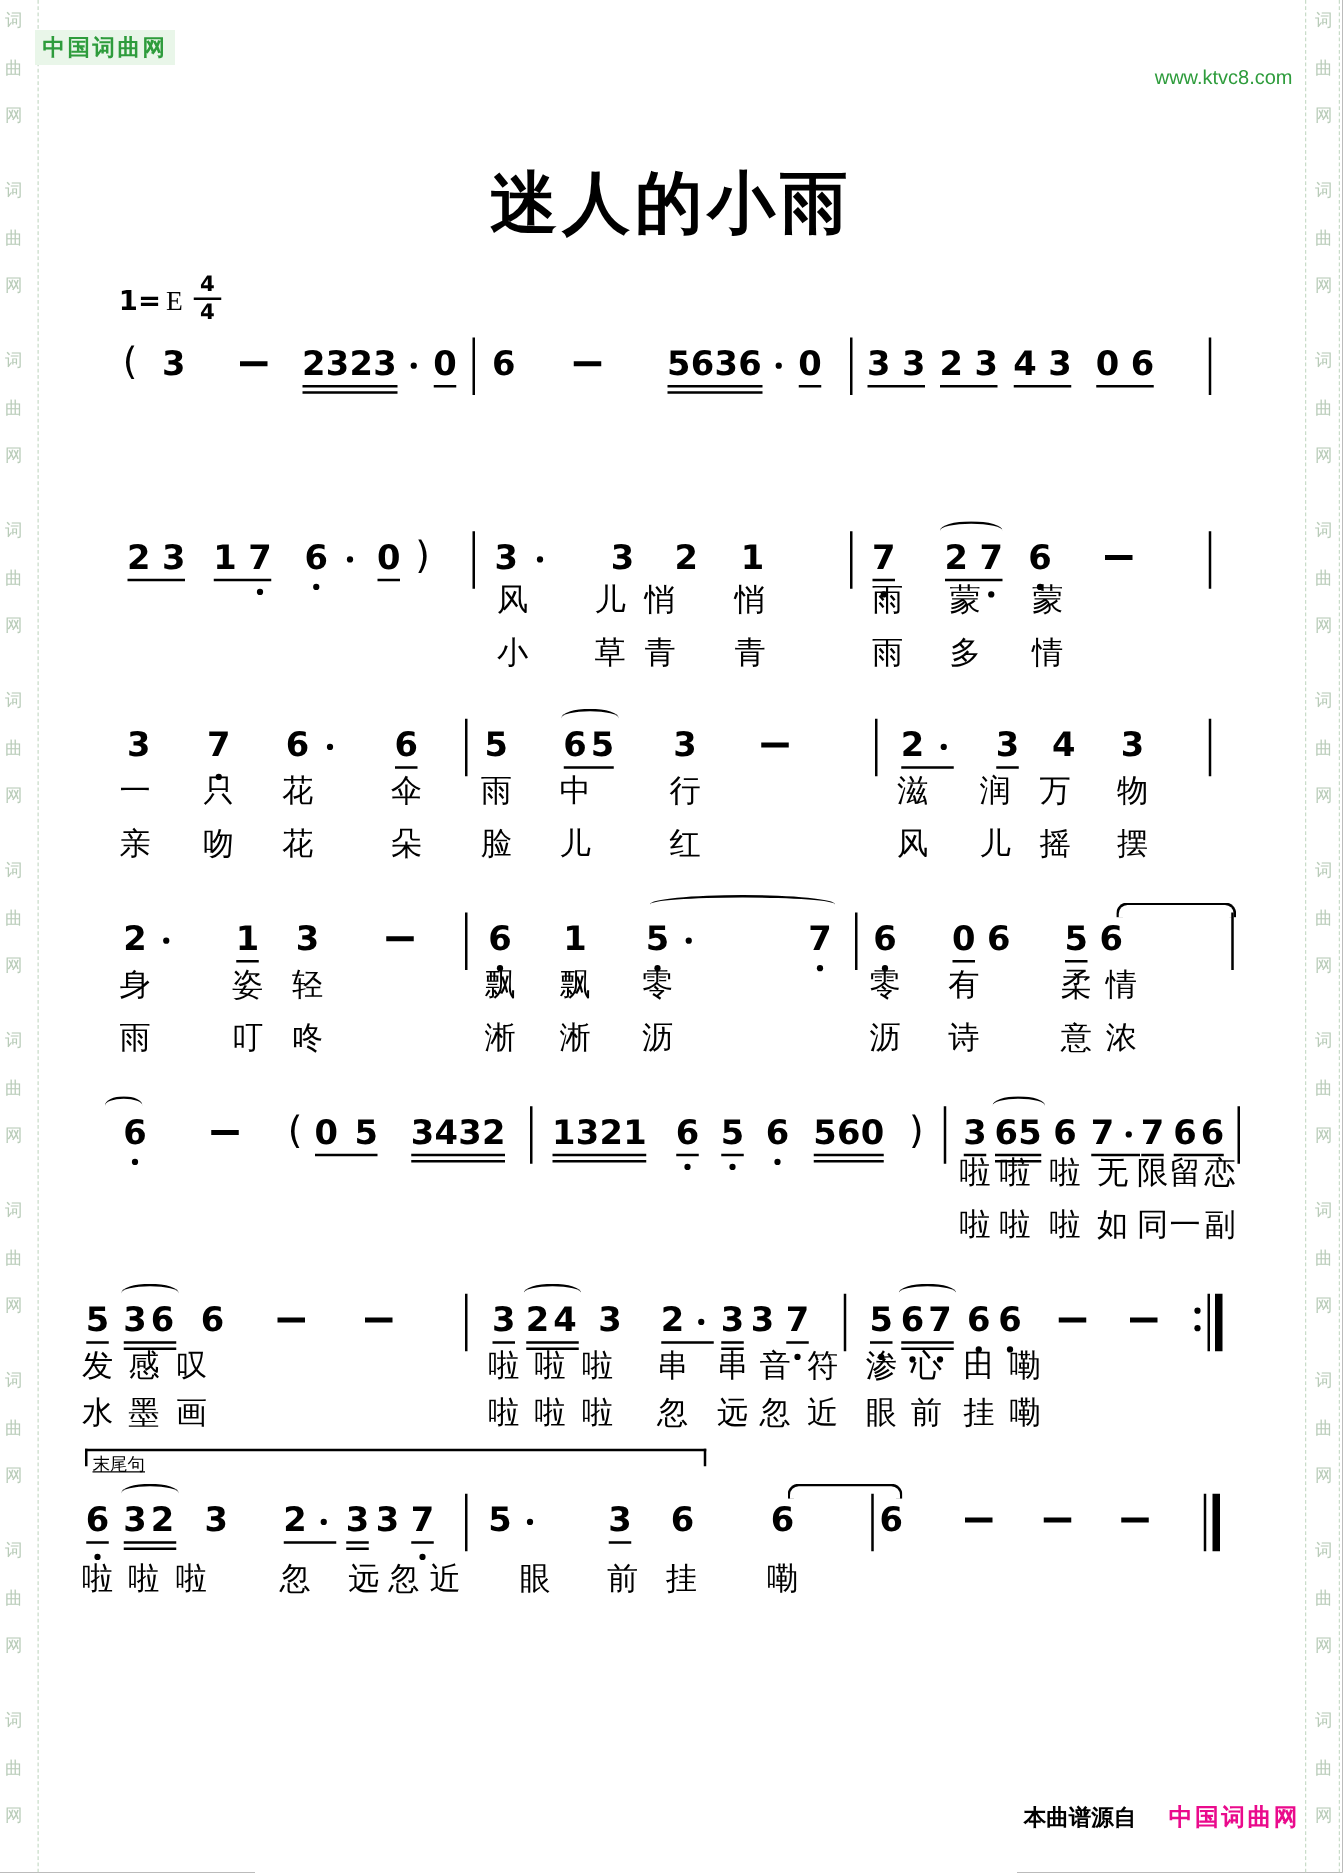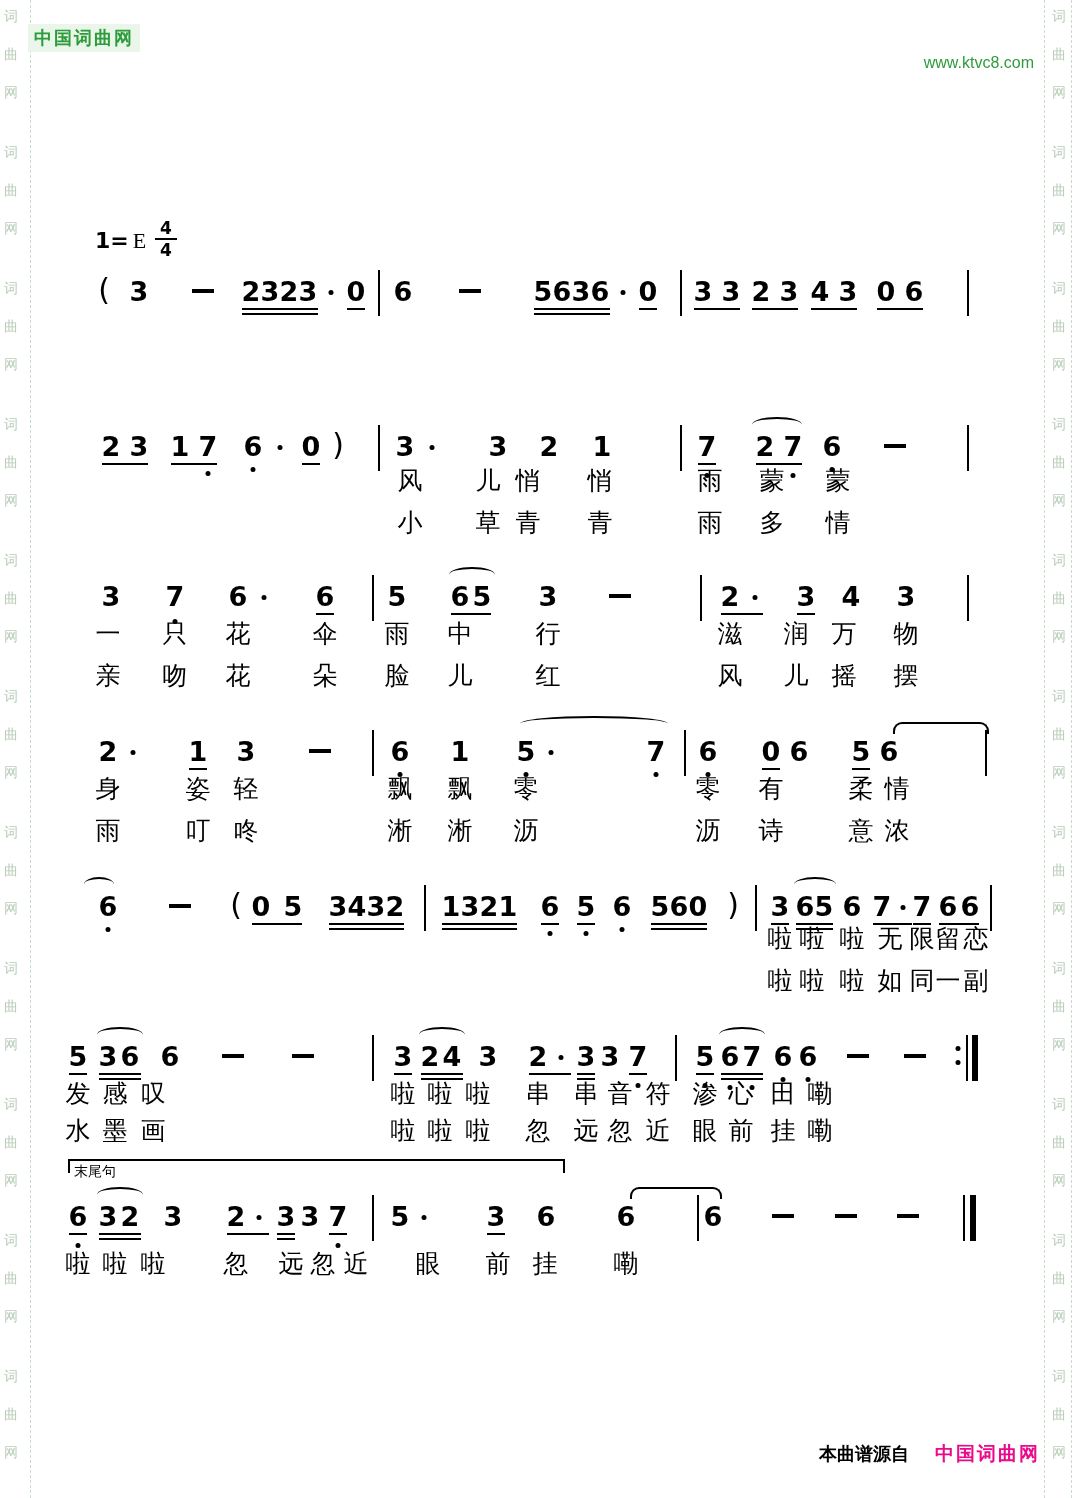--- a/index.html
+++ b/index.html
@@ -114,20 +114,21 @@
       <div class="wm-char" style="left: 1052px; top: 1270px; color: rgb(185, 204, 185);">曲</div>
       <div class="wm-char" style="left: 1052px; top: 1308px; color: rgb(185, 204, 185);">网</div>
       <div class="wm-char" style="left: 1052px; top: 1368px; color: rgb(185, 204, 185);">词</div>
       <div class="wm-char" style="left: 1052px; top: 1406px; color: rgb(185, 204, 185);">曲</div>
       <div class="wm-char" style="left: 1052px; top: 1444px; color: rgb(185, 204, 185);">网</div>
     </div>
 
   <span class="site-left">中国词曲网</span>
   <span class="site-right">www.ktvc8.com</span>
 
+  <div class="title">迷人的小雨</div>
 
   <div class="keysig">
     <span class="pfx">1=</span><span class="key">E</span>
   </div>
   <div class="meter">
     <div class="num">4</div>
     <div class="den">4</div>
   </div>
 
   <div id="score">
@@ -494,19 +495,19 @@
       <div class="lyric" style="left: 291px; top: 1251px;">远</div>
       <div class="lyric" style="left: 323px; top: 1251px;">忽</div>
       <div class="lyric" style="left: 356px; top: 1251px;">近</div>
       <div class="lyric" style="left: 428px; top: 1251px;">眼</div>
       <div class="lyric" style="left: 498px; top: 1251px;">前</div>
       <div class="lyric" style="left: 545px; top: 1251px;">挂</div>
       <div class="lyric" style="left: 626px; top: 1251px;">嘞</div>
       <div class="coda-line" style="left: 68px; top: 1159px; width: 497px;"></div>
       <div class="coda-tick" style="left: 68px; top: 1159px;"></div>
       <div class="coda-tick" style="left: 563px; top: 1159px;"></div>
-      <div class="coda-label" style="left: 74px; top: 1163px;">末尾句</div>
+      <div class="coda-label" style="left: 74px; top: 1163px; text-decoration: underline;">末尾句</div>
     </div>
 
   <div class="footer">
     <span class="pfx">本曲谱源自</span><span class="brand">中国词曲网</span>
   </div>
 </div>
 
 </body></html>

